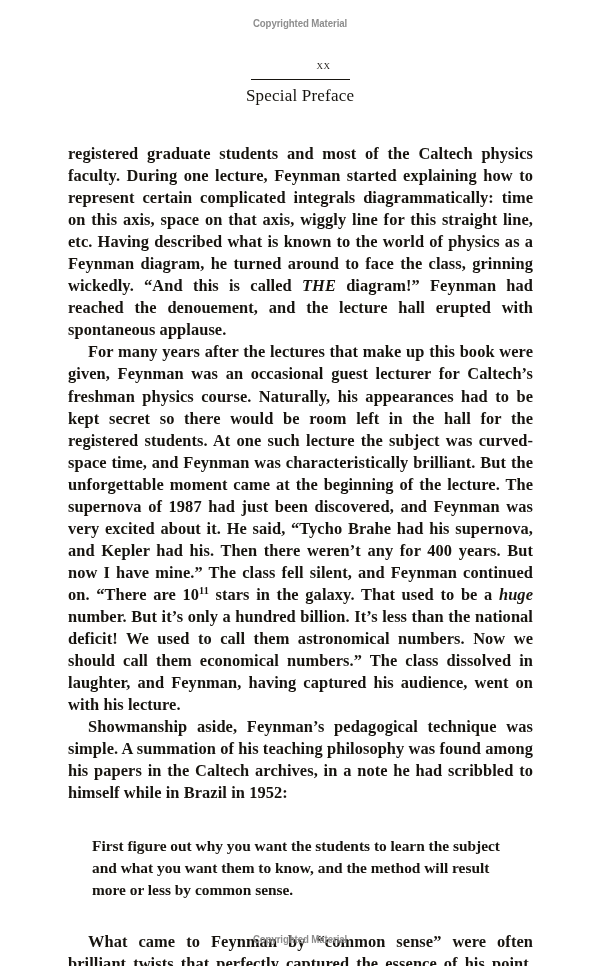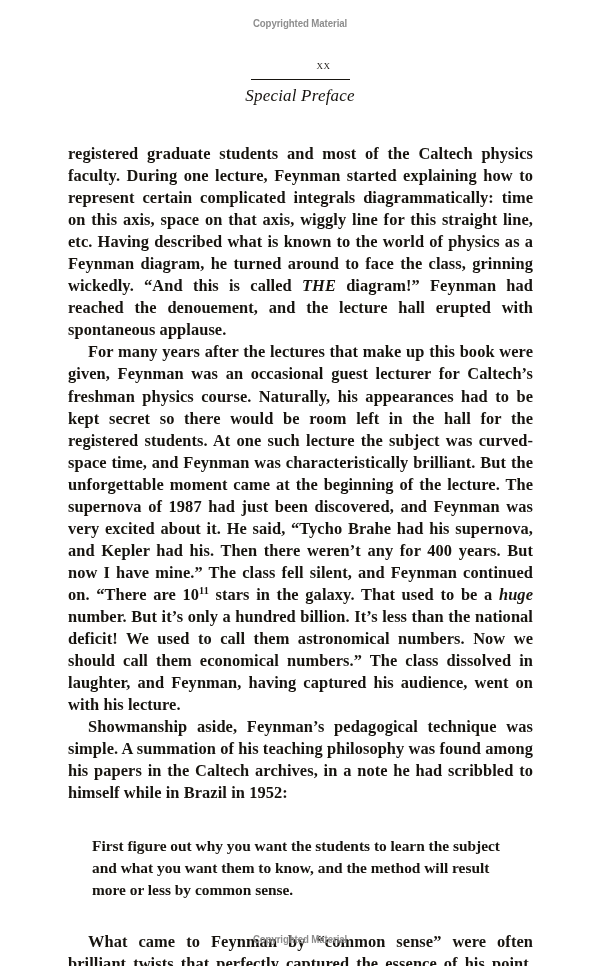--- a/index.html
+++ b/index.html
@@ -58,21 +58,20 @@
   }
   .runhead-rule {
     width: 99px;
     height: 1.4px;
     background: #17140f;
     margin: 8px auto 0 auto;
   }
   .runhead-title {
     margin-top: 7px;
     font-family: "Liberation Serif", "DejaVu Serif", serif;
-    font-style: italic;
     font-size: 17px;
     letter-spacing: 0.2px;
     color: #17140f;
     line-height: 1.1;
   }
 
   
   .textblock {
     position: absolute;
     left: 68px;

